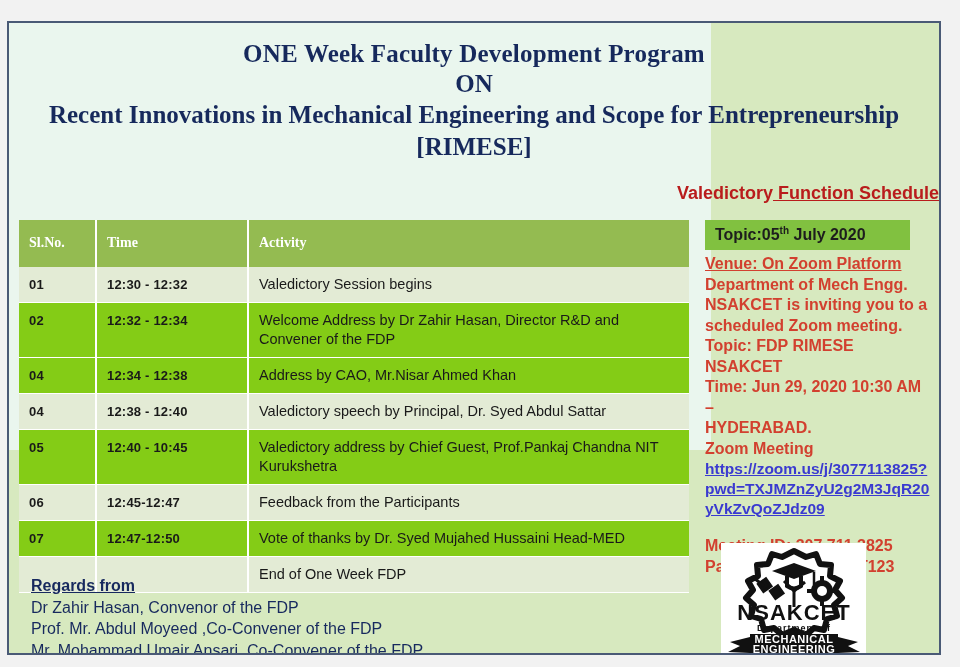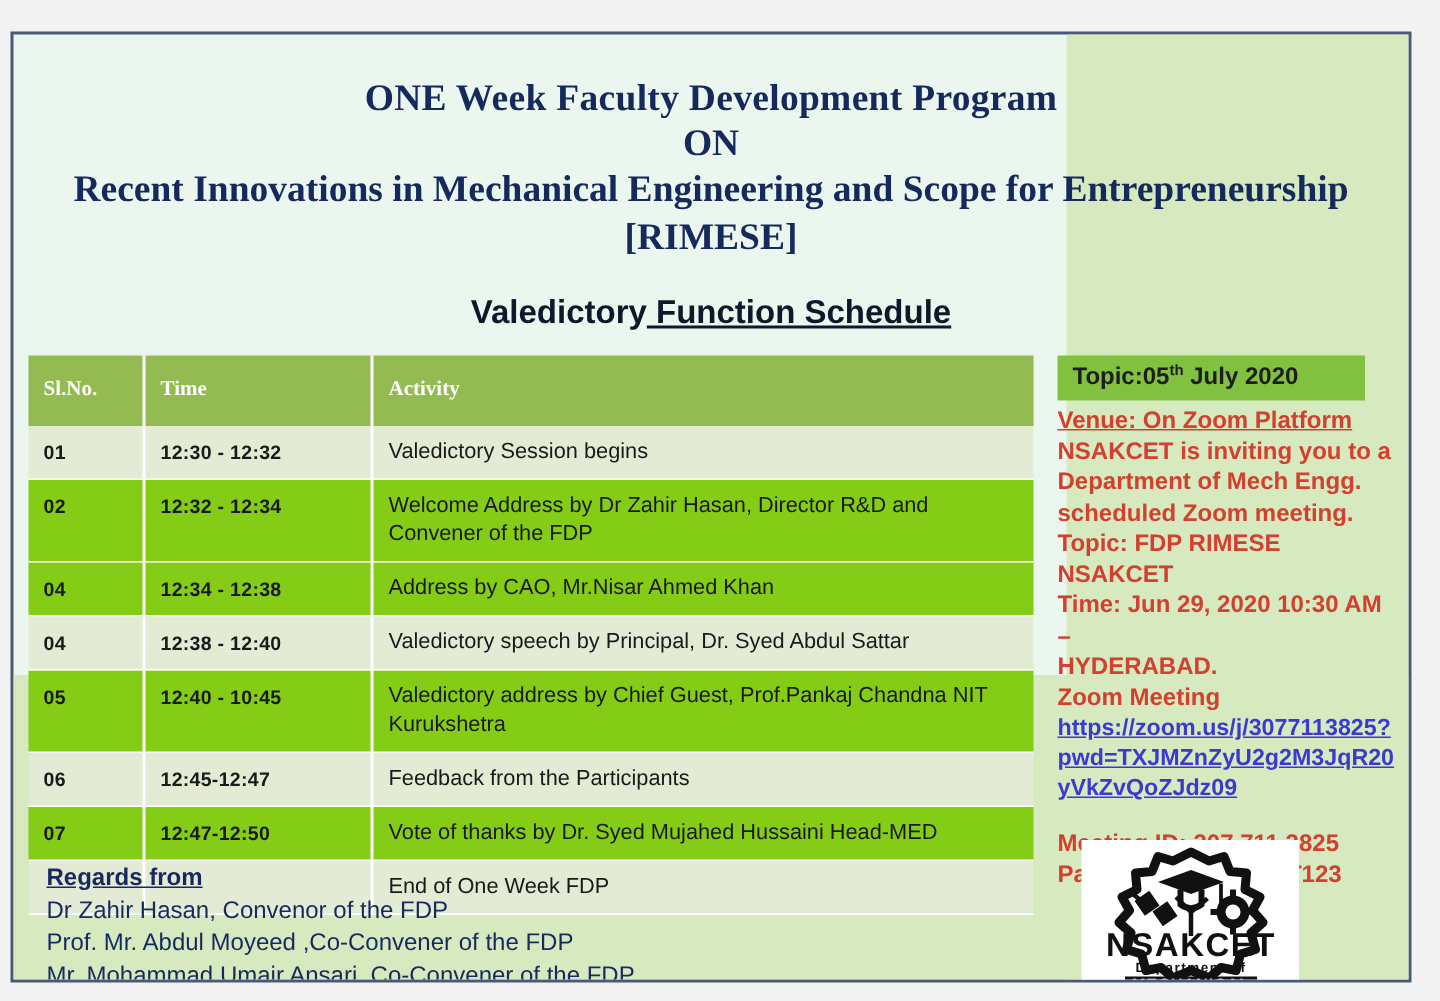--- a/index.html
+++ b/index.html
@@ -42,36 +42,36 @@
     width: 228px;
     height: 100%;
     background: #d7e9bf;
   }
 
   .content { position: relative; z-index: 3; }
 
   
   .title-block {
     text-align: center;
-    padding-top: 28px;
+    padding-top: 16px;
     color: #16295c;
     font-family: "Liberation Serif", serif;
     font-weight: bold;
   }
   .title-line1 { font-size: 25px; letter-spacing: .2px; line-height: 30px; }
   .title-on    { font-size: 25px; line-height: 30px; }
   .title-line3 { font-size: 25px; line-height: 32px; }
 
   .subtitle {
-    text-align: center;
+    text-align: right;
     margin-top: 20px;
-    color: #0f172a;
+    color: #b91c1c;
     font-family: "Liberation Sans", sans-serif;
     font-weight: bold;
-    font-size: 22px;
+    font-size: 18px;
   }
   .subtitle .u { text-decoration: underline; }
 
   
   .body-row {
     position: relative;
     margin-top: 16px;
     display: flex;
     align-items: flex-start;
   }
@@ -268,22 +268,22 @@
               </tr>
             </tbody>
         </table>
       </div>
 
       <div class="right-col">
         <div class="date-badge"><span>Topic:05</span><sup>th</sup><span> July 2020</span></div>
 
         <div class="venue-block" id="venue-block">
             <span class="vline u">Venue: On Zoom Platform</span>
+            <span class="vline">Department of Mech Engg.</span>
             <span class="vline">NSAKCET is inviting you to a</span>
-            <span class="vline">Department of Mech Engg.</span>
             <span class="vline">scheduled Zoom meeting.</span>
             <span class="vline">Topic: FDP RIMESE NSAKCET</span>
             <span class="vline">Time: Jun 29, 2020 10:30 AM –</span>
             <span class="vline">HYDERABAD.</span>
             <span class="vline">Zoom Meeting</span>
           </div>
 
         <a class="zoom-link" href="#">https://zoom.us/j/3077113825?pwd=TXJMZnZyU2g2M3JqR20yVkZvQoZJdz09</a>
 
         <div class="meeting-info">

